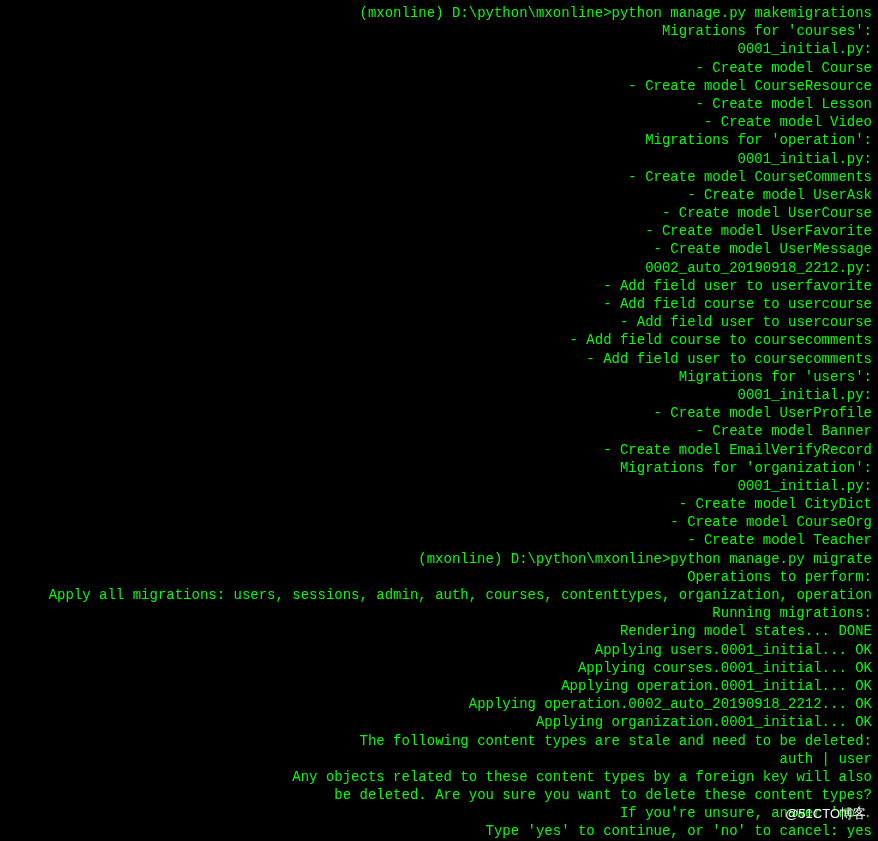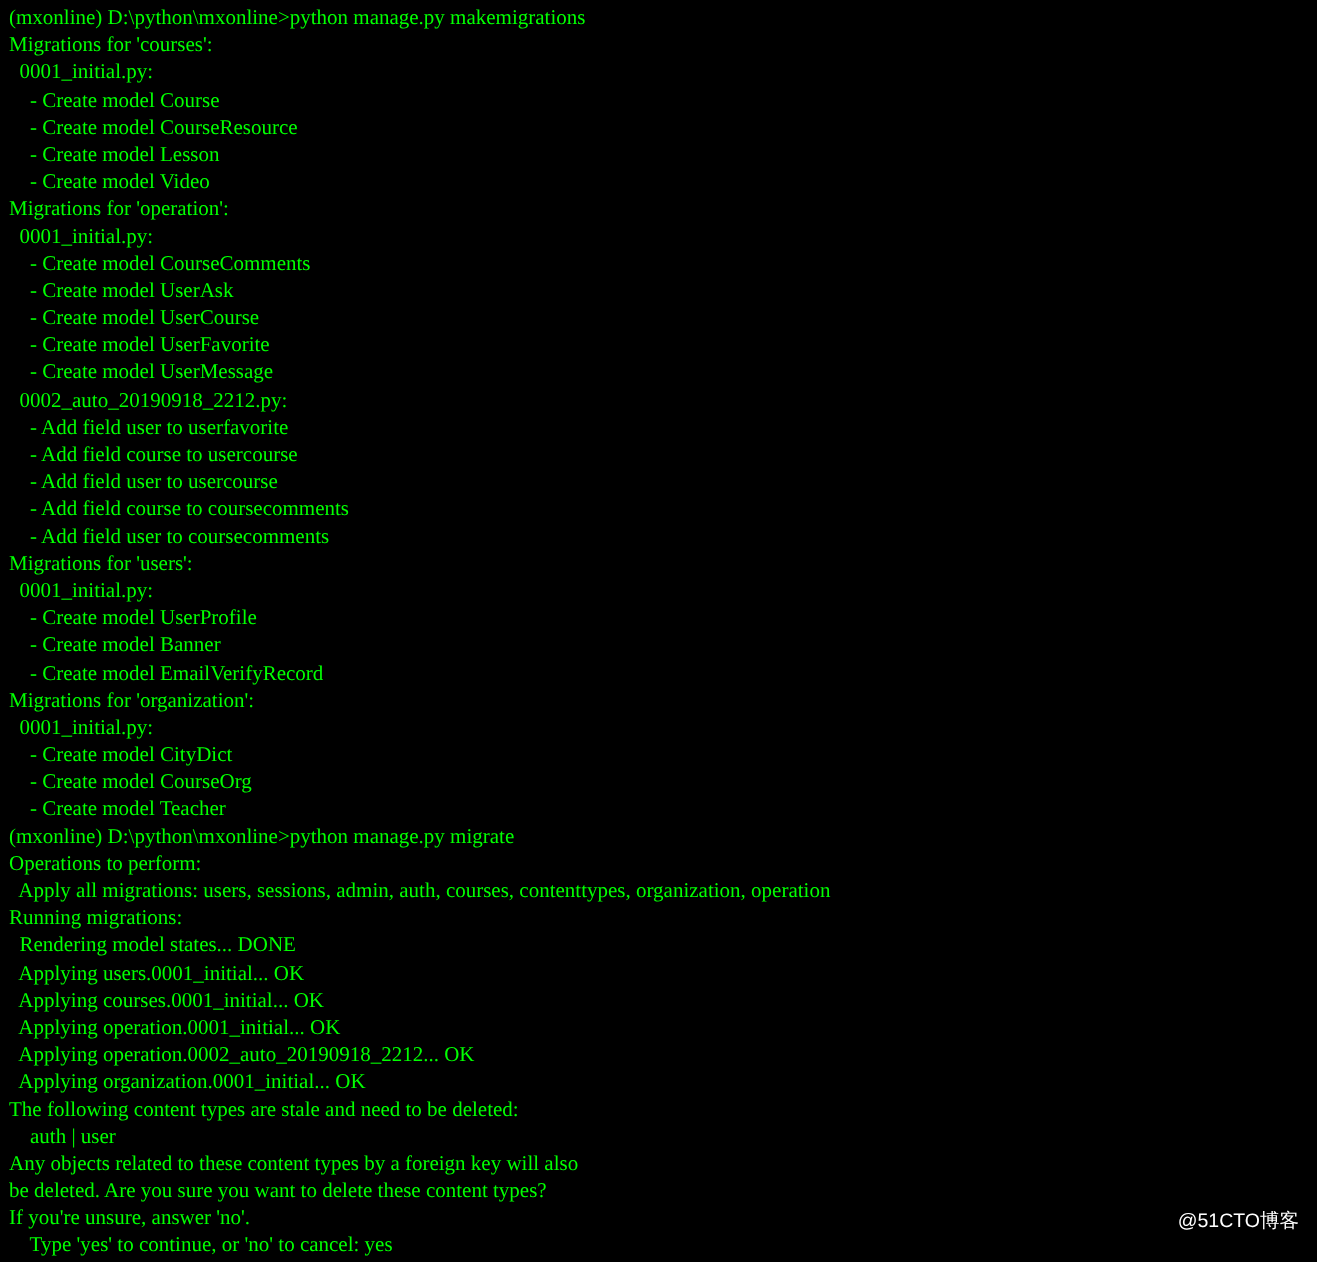--- a/index.html
+++ b/index.html
@@ -14,21 +14,22 @@
       font-size: 14px;
       line-height: 1.3;
       width: 878px;
       height: 841px;
       padding: 4px 6px;
       position: relative;
       overflow: hidden;
     }
     .terminal {
       white-space: pre;
-      font-family: Liberation Serif, serif;
+      font-family: Liberation Mono, monospace;
+      text-align: right;
     }
     .line {
       display: block;
     }
     .watermark {
       position: absolute;
       bottom: 18px;
       right: 12px;
       color: #ffffff;
       font-size: 13px;

